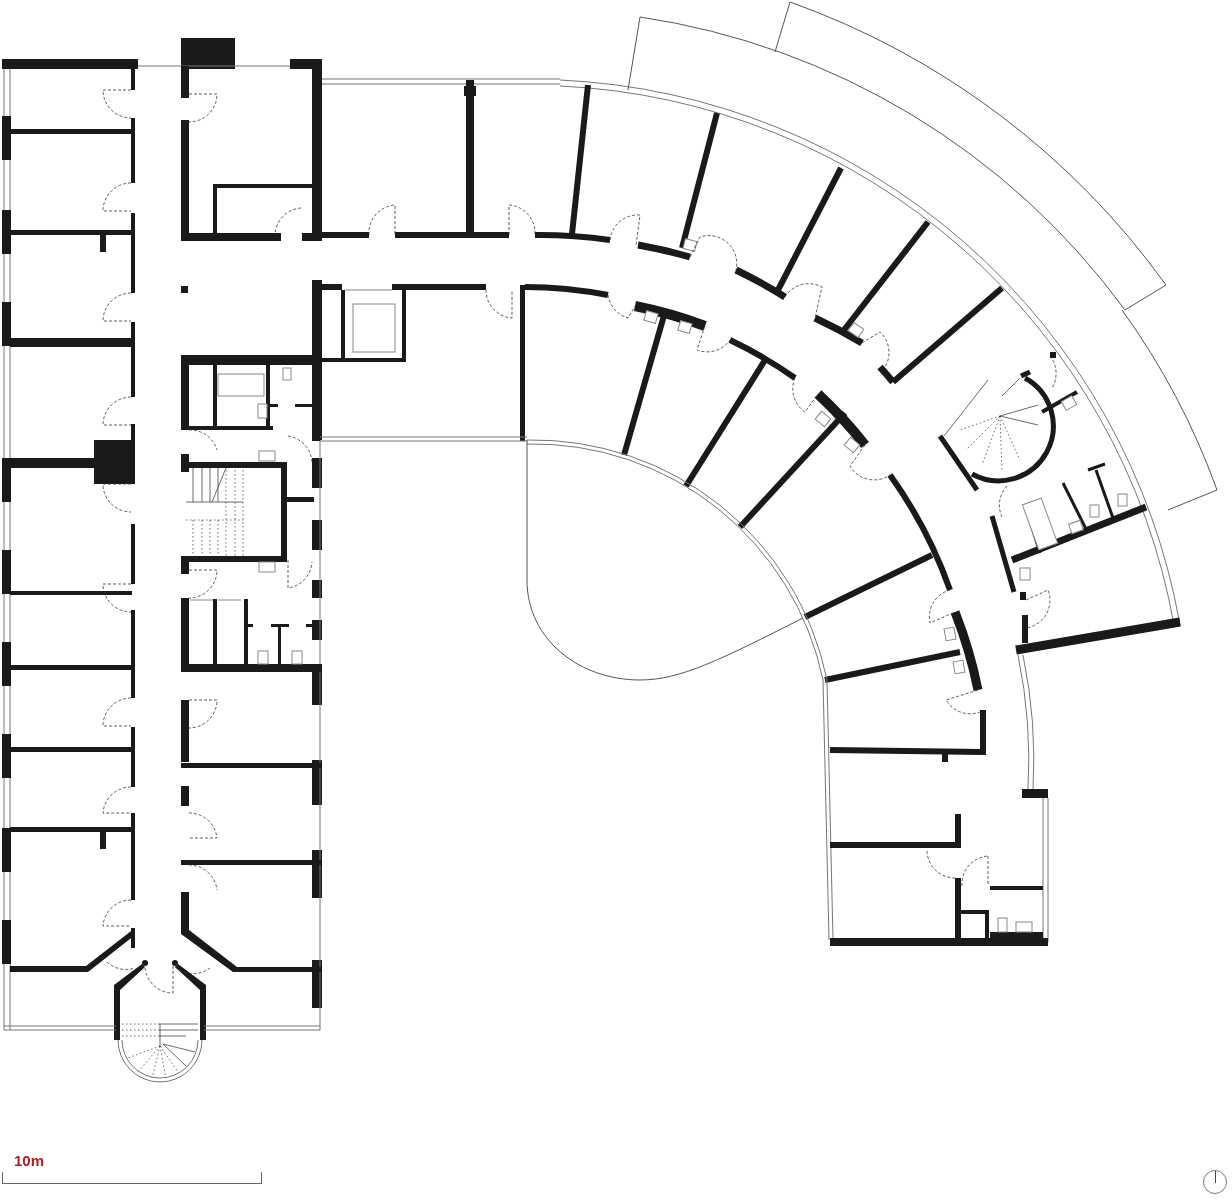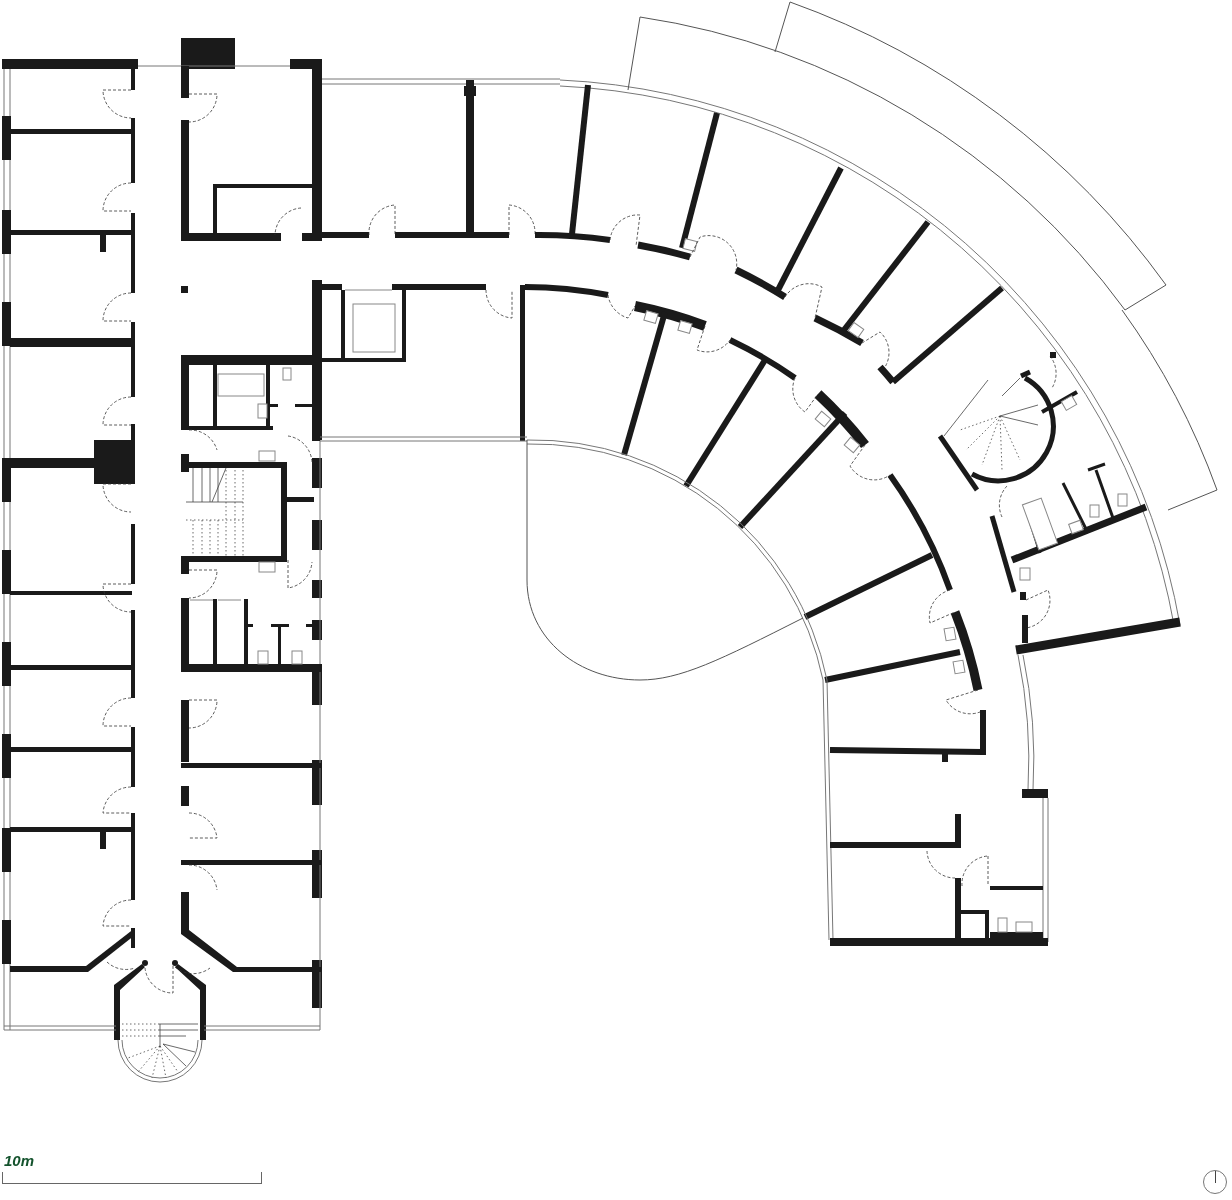--- a/index.html
+++ b/index.html
@@ -7,21 +7,21 @@
   #plan { position: absolute; left: 0; top: 0; }
   .wall { fill: #1a1a1a; stroke: none; }
   .wallline { stroke: #1a1a1a; fill: none; stroke-linecap: butt; }
   .thin { stroke: #555; stroke-width: 1; fill: none; }
   .glass { stroke: #777; stroke-width: 1; fill: none; }
   .door { stroke: #333; stroke-width: 0.8; stroke-dasharray: 3 2; fill: none; }
   .leaf { stroke: #888; stroke-width: 1; fill: none; }
   .fixture { stroke: #888; stroke-width: 1; fill: #fff; }
   .stair { stroke: #444; stroke-width: 0.8; fill: none; }
   .stairdot { stroke: #444; stroke-width: 0.8; stroke-dasharray: 1.5 2.5; fill: none; }
-  .scale-label { position: absolute; left: 4px; top: 1152px; font-size: 15px; font-weight: bold; color: #14532d; font-style: italic; }
+  .scale-label { position: absolute; left: 14px; top: 1152px; font-size: 15px; font-weight: bold; color: #b91c1c; }
   .scale-bar { position: absolute; left: 2px; top: 1172px; width: 260px; height: 12px; border-left: 1px solid #666; border-right: 1px solid #666; border-bottom: 1px solid #666; box-sizing: border-box; }
   .north { position: absolute; left: 1203px; top: 1170px; width: 24px; height: 24px; border: 1px solid #777; border-radius: 50%; box-sizing: border-box; }
   .north-needle { position: absolute; left: 11px; top: 0; width: 1px; height: 12px; background: #444; }
 </style>
 </head>
 <body>
 
 <svg id="plan" width="1232" height="1200" viewBox="0 0 1232 1200" xmlns="http://www.w3.org/2000/svg">
 
   <g>

